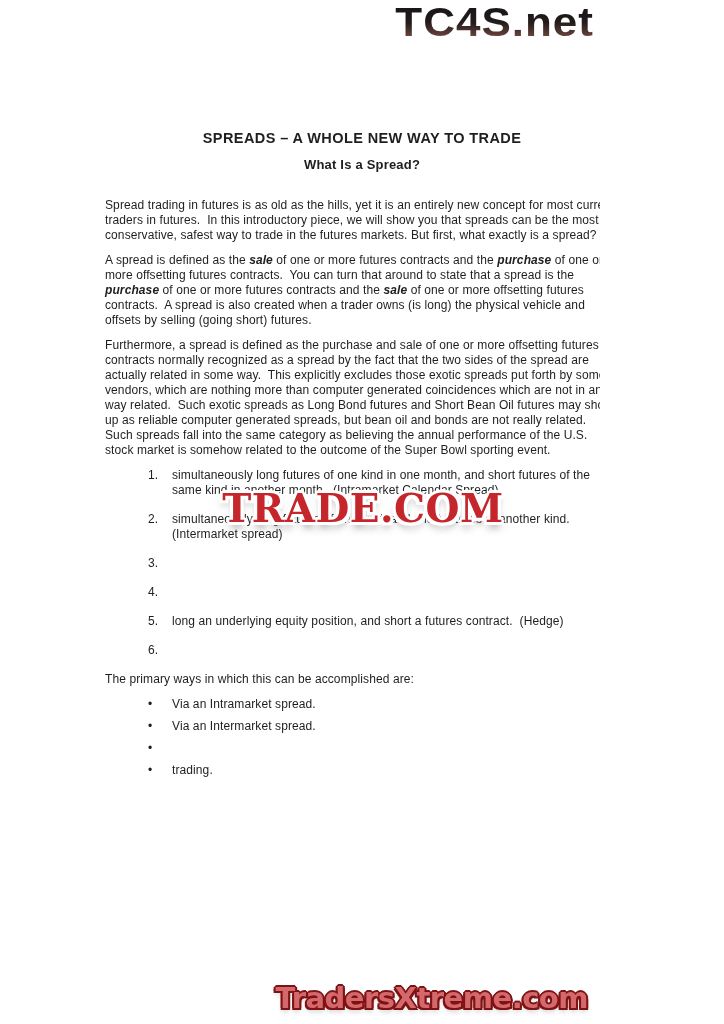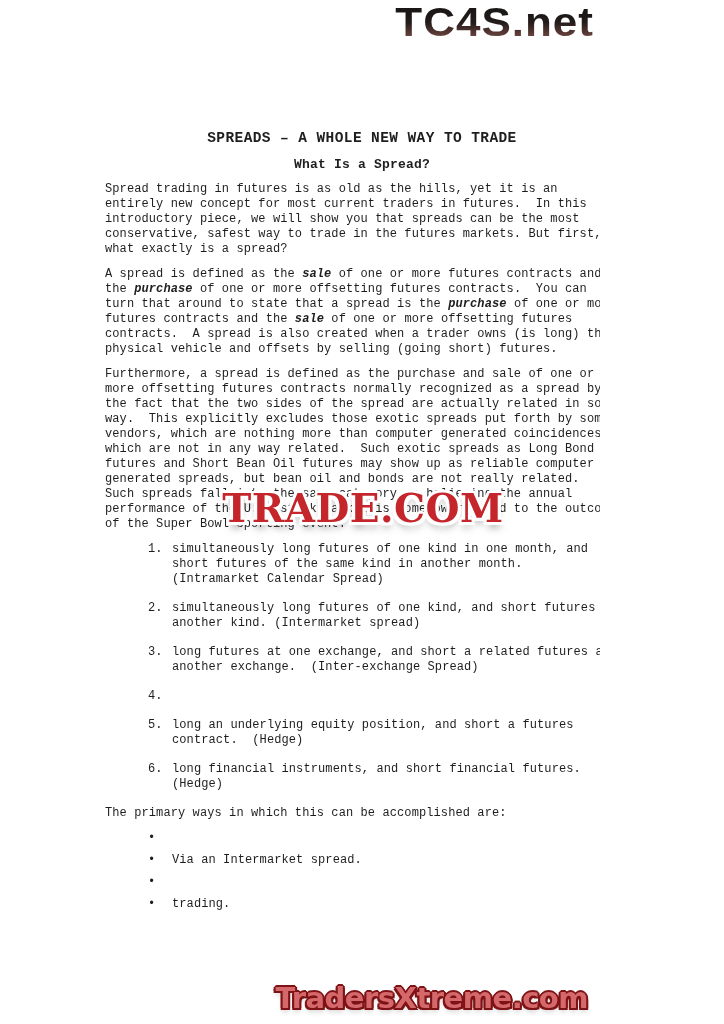--- a/index.html
+++ b/index.html
@@ -4,29 +4,29 @@
 <style>
   html, body { margin:0; padding:0; background:#ffffff; }
   .page {
     position:relative; width:600px; height:1024px; background:#ffffff;
     overflow:hidden; font-family:"Liberation Sans", sans-serif; color:#1e1e1e;
   }
 
   
   .doc {
     position:absolute; left:105px; top:130px; width:514px;
-    font-size:12px; line-height:15px; letter-spacing:0.1px;font-family:Liberation Mono, monospace;
+    font-size:12px; line-height:15px; letter-spacing:0.1px;
   }
   .doc h1 {
     font-size:14.5px; line-height:16px; font-weight:bold; text-align:center;
     margin:0 0 11px 0; letter-spacing:0.4px;
   }
   .doc h2 {
     font-size:13px; line-height:15px; font-weight:bold; text-align:center;
-    margin:0 0 10px 0; letter-spacing:0.2px;
+    margin:0 0 26px 0; letter-spacing:0.2px;
   }
   .doc p { margin:0 0 10px 0; white-space:pre-wrap; }
   .bi { font-weight:bold; font-style:italic; }
 
   .numlist { margin:0 0 9px 0; }
   .num-item { display:flex; margin-bottom:14px; }
   .num { flex:none; width:24px; margin-left:43px; }
   .num-text { flex:1; white-space:pre-wrap; }
 
   .bullet-item { display:flex; margin-bottom:7px; }
@@ -100,40 +100,39 @@
       <div class="num-item">
         <span class="num">1.</span>
         <span class="num-text">simultaneously long futures of one kind in one month, and short futures of the same kind in another month.  (Intramarket Calendar Spread)</span>
       </div>
       <div class="num-item">
         <span class="num">2.</span>
         <span class="num-text">simultaneously long futures of one kind, and short futures of another kind. (Intermarket spread)</span>
       </div>
       <div class="num-item">
         <span class="num">3.</span>
-        <span class="num-text">long futures at one exchange, and short a related futures at another exchange.  (Inter-exchange Spread)</span>
       </div>
       <div class="num-item">
         <span class="num">4.</span>
       </div>
       <div class="num-item">
         <span class="num">5.</span>
         <span class="num-text">long an underlying equity position, and short a futures contract.  (Hedge)</span>
       </div>
       <div class="num-item">
         <span class="num">6.</span>
-        <span class="num-text">long financial instruments, and short financial futures.  (Hedge)</span>
       </div>
     </div>
 
     <p>The primary ways in which this can be accomplished are:</p>
 
     <div class="bullets">
       <div class="bullet-item">
         <span class="bullet-marker">•</span>
+        <span class="bullet-text">Via an Intramarket spread.</span>
       </div>
       <div class="bullet-item">
         <span class="bullet-marker">•</span>
         <span class="bullet-text">Via an Intermarket spread.</span>
       </div>
       <div class="bullet-item">
         <span class="bullet-marker">•</span>
       </div>
       <div class="bullet-item">
         <span class="bullet-marker">•</span>

